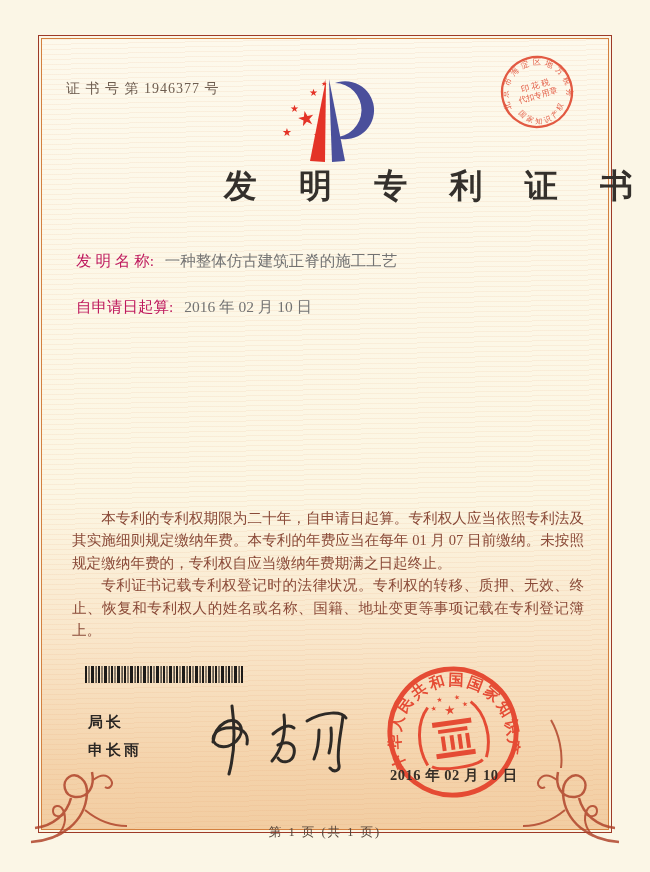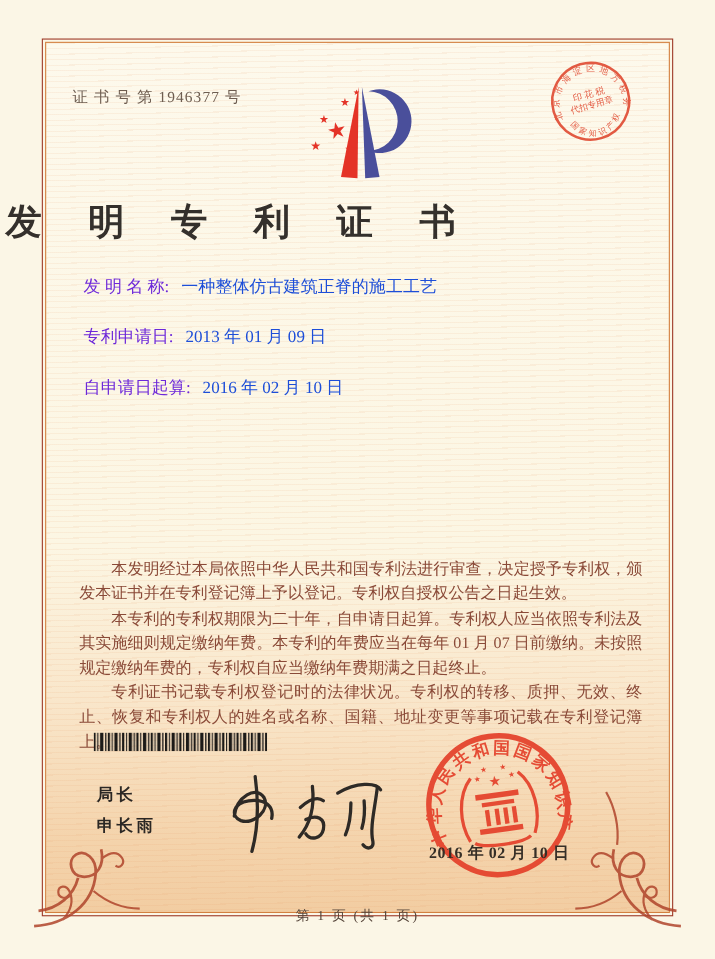--- a/index.html
+++ b/index.html
@@ -23,28 +23,28 @@
   .certno{
     position:absolute; left:66px; top:80px;
     font-size:14px; letter-spacing:1px; color:#6e5d50;
   }
   .logo{ position:absolute; left:277px; top:74px; }
   .tax-seal{
     position:absolute; left:499px; top:54px; width:76px; height:76px;
     transform:rotate(-16deg); opacity:.88;
   }
   .title{
-    position:absolute; left:0; right:0; top:180px; text-align:left;
+    position:absolute; left:0; right:0; top:164px; text-align:right;
     font-size:33px; font-weight:700; color:#34302c;
-    letter-spacing:17px; padding-left:5px;
+    letter-spacing:17px; padding-left:15px;
   }
   .fields{ position:absolute; left:76px; top:250px; right:56px; }
   .field-row{ margin-bottom:25px; font-size:15.5px; line-height:21px; white-space:nowrap;}
-  .field-label{ color:#6d28d9; }
-  .field-value{ color:#1d4ed8; margin-left:7px;margin-top:40px; }
+  .field-label{ color:#be185d; }
+  .field-value{ color:#737373; margin-left:7px;margin-top:40px; }
   .body-text{ position:absolute; left:72px; right:66px; top:507px; }
   .body-text p{
     margin:0; text-indent:2em; text-align:justify;
     font-size:14.6px; line-height:22.4px; color:#8a4a38;
   }
   .barcode{ position:absolute; left:85px; top:666px; }
   .signer{ position:absolute; left:88px; top:713px; font-family:"Liberation Sans",sans-serif;
            font-weight:700; color:#2b2724; font-size:15px; letter-spacing:3px; }
   .signer div{ margin-bottom:9px; }
   .signature{ position:absolute; left:185px; top:690px; }
@@ -105,31 +105,26 @@
   </div>
 
   <div class="title">发 明 专 利 证 书</div>
 
   <div class="fields">
     <div class="field-row">
       <span class="field-label">发 明 名 称:</span>
       <span class="field-value">一种整体仿古建筑正脊的施工工艺</span>
     </div>
     <div class="field-row">
-      <span class="field-label">专利申请日:</span>
-      <span class="field-value">2013 年 01 月 09 日</span>
-    </div>
-    <div class="field-row">
       <span class="field-label">自申请日起算:</span>
       <span class="field-value">2016 年 02 月 10 日</span>
     </div>
   </div>
 
   <div class="body-text">
-    <p>本发明经过本局依照中华人民共和国专利法进行审查，决定授予专利权，颁发本证书并在专利登记簿上予以登记。专利权自授权公告之日起生效。</p>
     <p>本专利的专利权期限为二十年，自申请日起算。专利权人应当依照专利法及其实施细则规定缴纳年费。本专利的年费应当在每年 01 月 07 日前缴纳。未按照规定缴纳年费的，专利权自应当缴纳年费期满之日起终止。</p>
     <p>专利证书记载专利权登记时的法律状况。专利权的转移、质押、无效、终止、恢复和专利权人的姓名或名称、国籍、地址变更等事项记载在专利登记簿上。</p>
   </div>
 
   <div class="barcode">
     <svg width="158" height="17" viewBox="0 0 158 17">
       <defs>
         <pattern id="bc" width="13" height="17" patternUnits="userSpaceOnUse">
           <rect x="0" y="0" width="2" height="17" fill="#1c1a18"></rect>
           <rect x="3.5" y="0" width="1" height="17" fill="#1c1a18"></rect>

